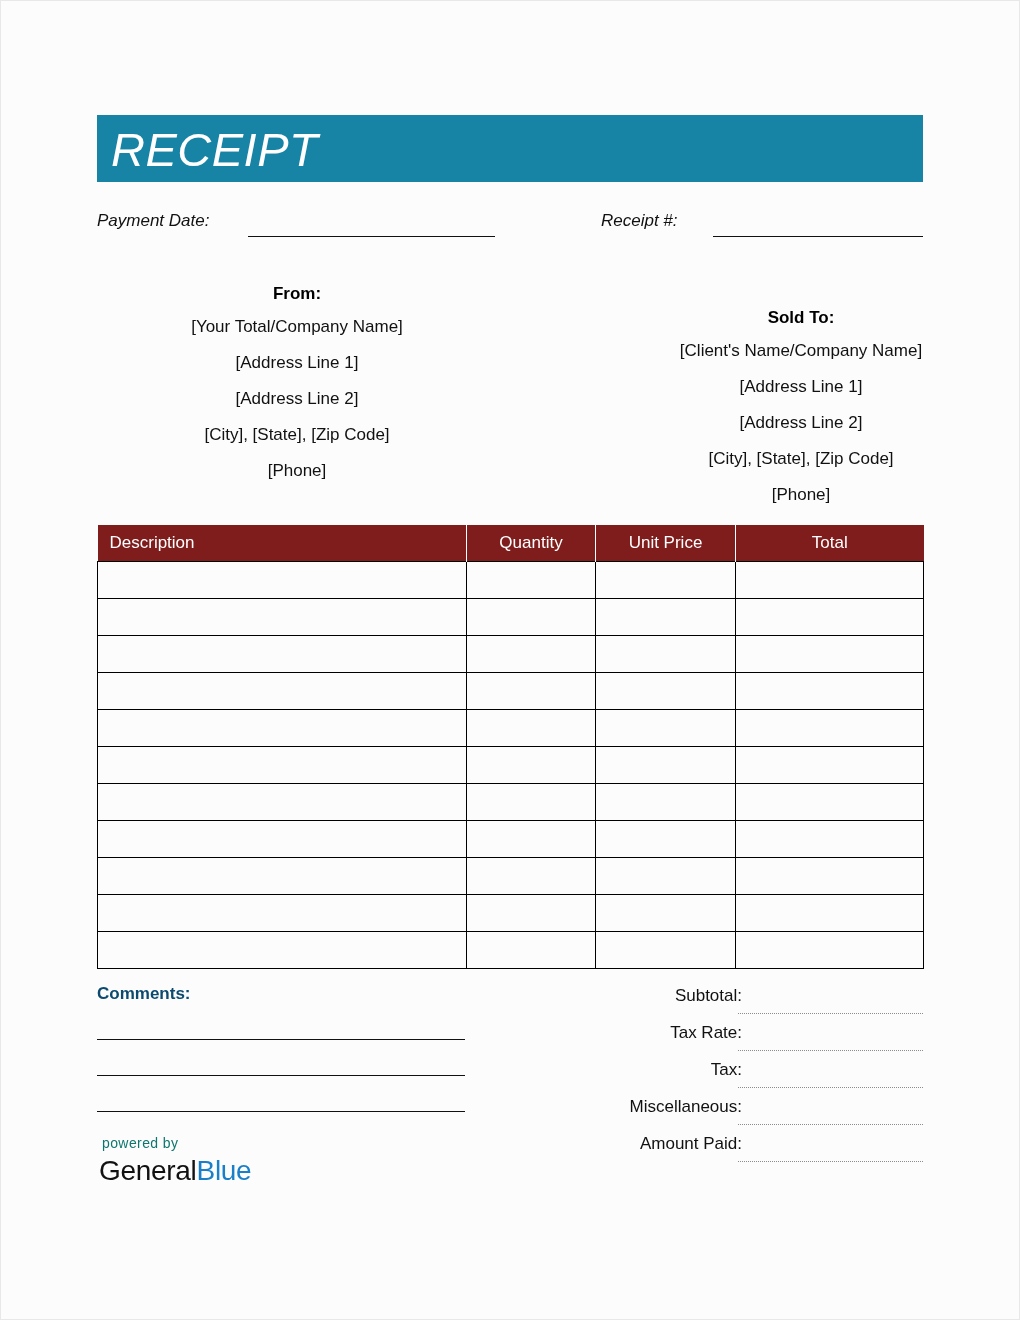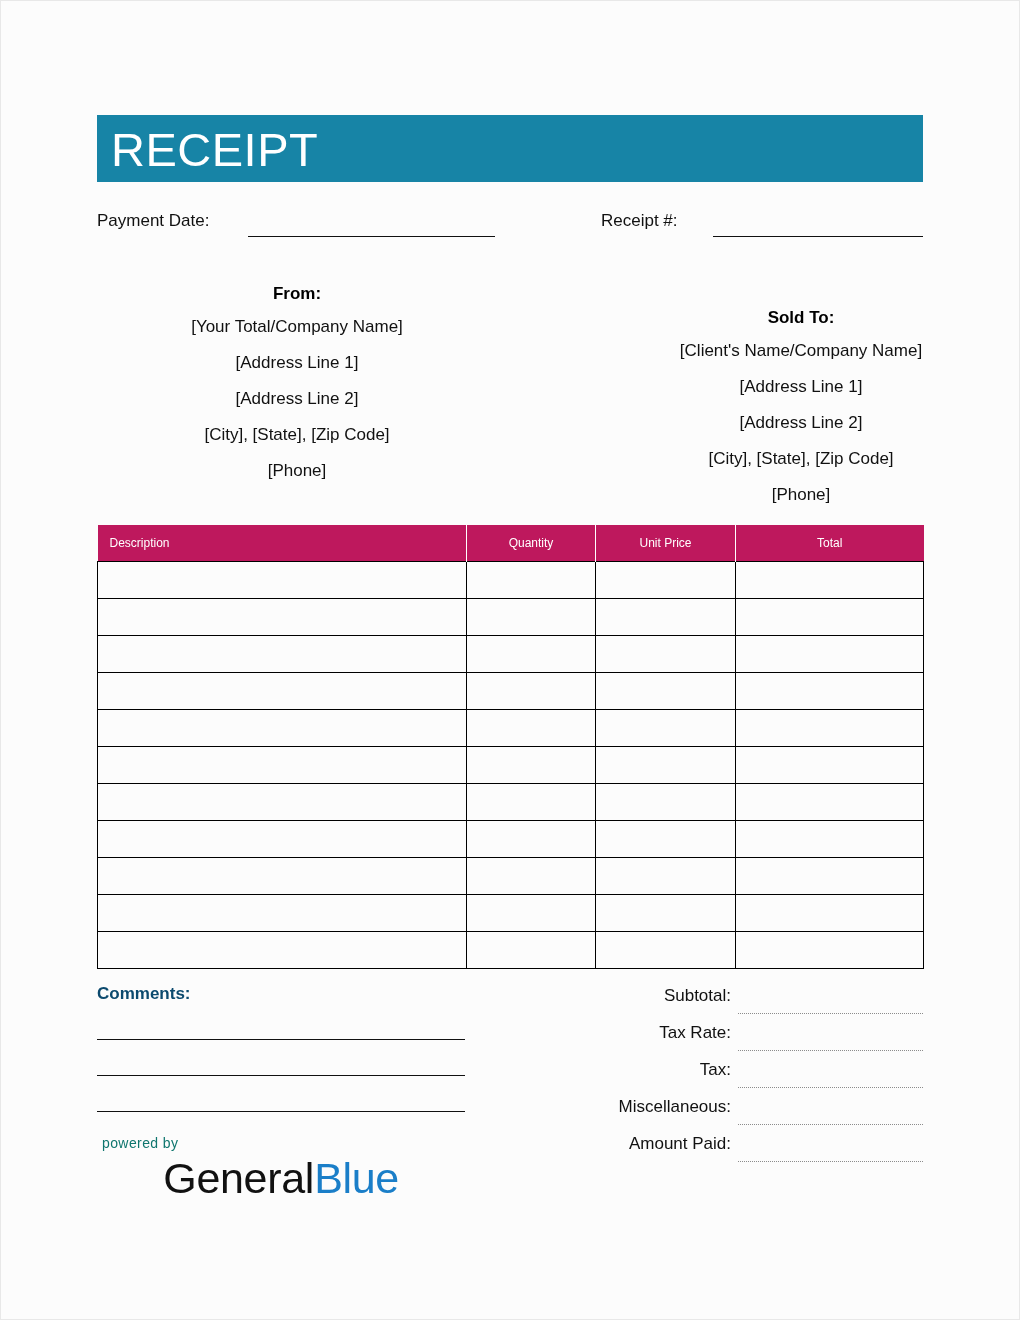--- a/index.html
+++ b/index.html
@@ -28,20 +28,21 @@
   }
 
   
   .title-band {
     position: absolute;
     left: 96px;
     top: 114px;
     width: 826px;
     height: 67px;
     background: #1784a6;
+    font-style: italic;
   }
   .title-band .title-text {
     position: absolute;
     left: 14px;
     top: 50%;
     transform: translateY(-50%);
     font-size: 47px;
     font-weight: 400;
     letter-spacing: 0.5px;
     color: #ffffff;
@@ -57,20 +58,21 @@
     height: 34px;
   }
   .meta-field { position: absolute; top: 0; height: 34px; }
   .meta-field .meta-label {
     position: absolute;
     left: 0;
     top: 2px;
     font-size: 17px;
     color: #111111;
     white-space: nowrap;
+    font-style: italic;
   }
   .meta-field .meta-rule {
     position: absolute;
     bottom: 6px;
     height: 0;
     border-bottom: 1.6px solid #111111;
   }
   .meta-field.left  { left: 0px;   width: 400px; }
   .meta-field.left  .meta-rule { left: 151px; right: 2px; }
   .meta-field.right { left: 504px; width: 322px; }
@@ -111,23 +113,23 @@
     width: 826px;
     border-collapse: collapse;
     table-layout: fixed;
   }
   .items-table col.c-desc  { width: 369px; }
   .items-table col.c-qty   { width: 129px; }
   .items-table col.c-price { width: 140px; }
   .items-table col.c-total { width: 188px; }
 
   .items-table thead th {
-    background: #be185d;
+    background: #7f1d1d;
     color: #ffffff;
-    font-size: 12px;
+    font-size: 17px;
     font-weight: 400;
     height: 36px;
     padding: 0 12px;
     border-right: 1.5px solid #ffffff;
     vertical-align: middle;
   }
   .items-table thead th:last-child { border-right: none; }
   .items-table thead th.align-left   { text-align: left; }
   .items-table thead th.align-center { text-align: center; }
 
@@ -167,21 +169,21 @@
     left: 560px;
     top: 984px;
     width: 362px;
   }
   .totals-row {
     position: relative;
     height: 37px;
   }
   .totals-label {
     position: absolute;
-    left: 0;
+    left: 11px;
     width: 170px;
     top: 1px;
     text-align: right;
     font-size: 17px;
     color: #111111;
     white-space: nowrap;
   }
   .totals-rule {
     position: absolute;
     left: 177px;
@@ -200,24 +202,23 @@
   }
   .brand-powered {
     font-size: 14px;
     color: #0f766e;
     letter-spacing: 0.4px;
     line-height: 1;
     margin-bottom: 7px;
     margin-left: 3px;
   }
   .brand-name {
-    font-size: 43px;
+    font-size: 28px;
     line-height: 1;
     letter-spacing: -0.3px;
-    text-align: right;
   }
   .brand-general { color: #111111; }
   .brand-blue    { color: #1a7ec8; }
 </style>
 </head>
 <body>
 
 <div id="page">
 
   <div class="title-band">

